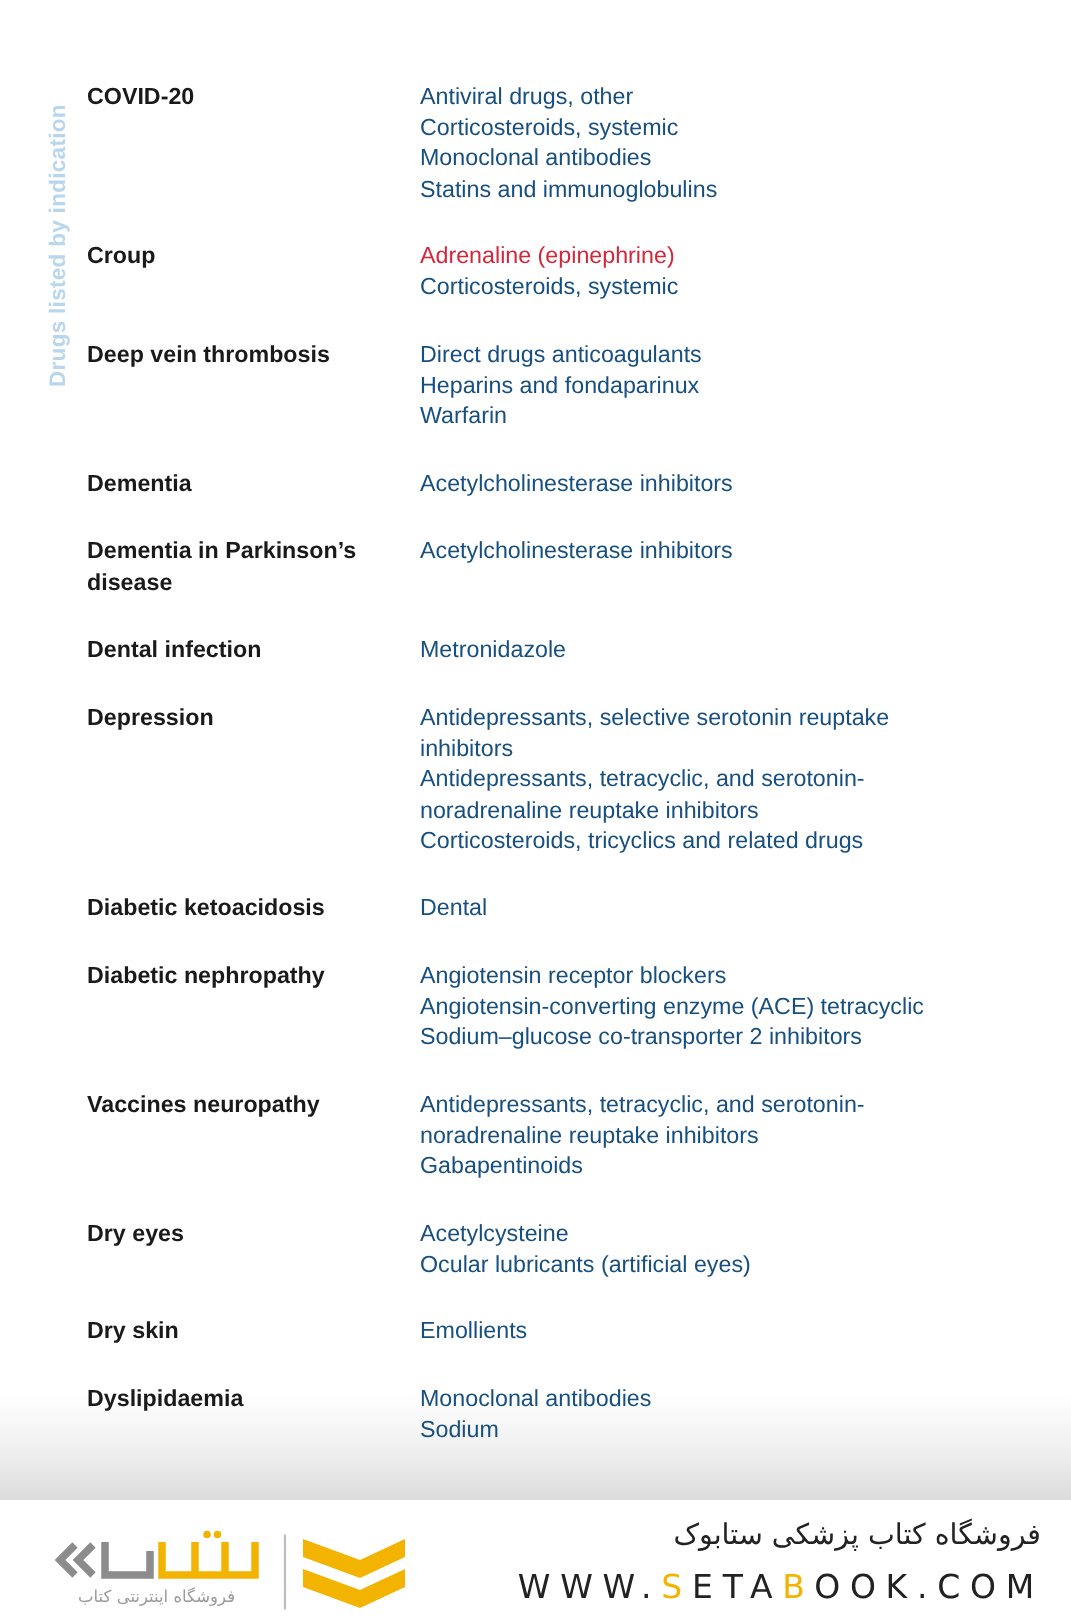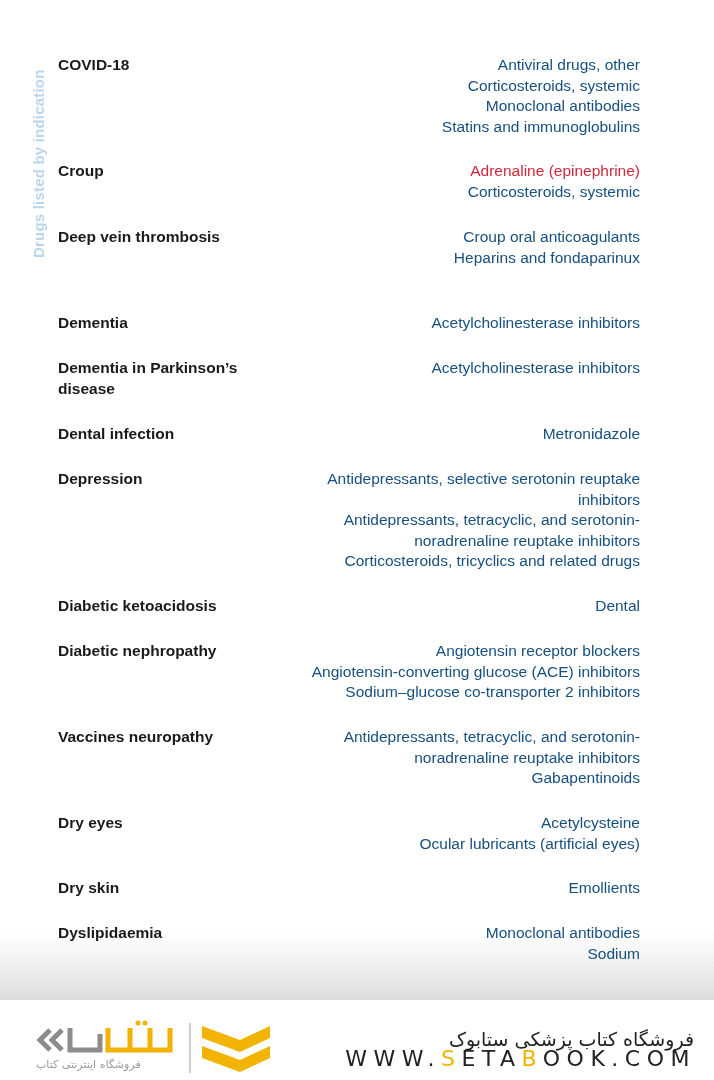--- a/index.html
+++ b/index.html
@@ -17,64 +17,65 @@
     transform-origin: left top; transform: rotate(-90deg);
     font-size: 15px; font-weight: bold; color: #b9d6ec; white-space: nowrap;
     letter-spacing: 0.2px;
   }
   .row { position: absolute; left: 0; width: 714px; }
   .ind {
     position: absolute; left: 58px; width: 205px;
     font-size: 15.5px; font-weight: bold; color: #1a1a1a; line-height: 20.5px;
   }
   .drugs { position: absolute; left: 280px; width: 360px; }
-  .drug { font-size: 15.5px; color: #174f7f; line-height: 20.5px; text-align: right; }
+  .drug { font-size: 15.5px; color: #174f7f; line-height: 20.5px; }
   .drug.red { color: #d3283a; }
   .footer { position: absolute; left: 0; top: 1000px; width: 714px; height: 80px; background: #ffffff; }
   .logo { position: absolute; left: 30px; top: 18px; width: 250px; height: 60px; }
   .store-fa {
-    position: absolute; right: 20px; top: 28px;
+    position: absolute; right: 20px; top: 12px;
     font-size: 19px; color: #222; direction: rtl; font-family: "DejaVu Sans", sans-serif;
   }
   .url {
     position: absolute; right: 18px; top: 46px;
     font-size: 22px; letter-spacing: 6.5px; color: #222;
     font-family: "DejaVu Sans", sans-serif;
   }
   .url .hl { color: #f2b400; }
 </style>
 </head>
 <body>
 
 <div class="page">
   <div class="side-label">Drugs listed by indication</div>
 
   <div class="row" style="top:55px">
-    <div class="ind">COVID-18</div>
+    <div class="ind">COVID-20</div>
     <div class="drugs">
       <div class="drug">Antiviral drugs, other</div>
       <div class="drug">Corticosteroids, systemic</div>
       <div class="drug">Monoclonal antibodies</div>
       <div class="drug">Statins and immunoglobulins</div>
     </div>
   </div>
 
   <div class="row" style="top:161px">
     <div class="ind">Croup</div>
     <div class="drugs">
       <div class="drug red">Adrenaline (epinephrine)</div>
       <div class="drug">Corticosteroids, systemic</div>
     </div>
   </div>
 
   <div class="row" style="top:227px">
     <div class="ind">Deep vein thrombosis</div>
     <div class="drugs">
-      <div class="drug">Croup oral anticoagulants</div>
+      <div class="drug">Direct drugs anticoagulants</div>
       <div class="drug">Heparins and fondaparinux</div>
+      <div class="drug">Warfarin</div>
     </div>
   </div>
 
   <div class="row" style="top:313px">
     <div class="ind">Dementia</div>
     <div class="drugs">
       <div class="drug">Acetylcholinesterase inhibitors</div>
     </div>
   </div>
 
@@ -105,21 +106,21 @@
     <div class="ind">Diabetic ketoacidosis</div>
     <div class="drugs">
       <div class="drug">Dental</div>
     </div>
   </div>
 
   <div class="row" style="top:641px">
     <div class="ind">Diabetic nephropathy</div>
     <div class="drugs">
       <div class="drug">Angiotensin receptor blockers</div>
-      <div class="drug">Angiotensin-converting glucose (ACE) inhibitors</div>
+      <div class="drug">Angiotensin-converting enzyme (ACE) tetracyclic</div>
       <div class="drug">Sodium–glucose co-transporter 2 inhibitors</div>
     </div>
   </div>
 
   <div class="row" style="top:727px">
     <div class="ind">Vaccines neuropathy</div>
     <div class="drugs">
       <div class="drug">Antidepressants, tetracyclic, and serotonin-noradrenaline reuptake inhibitors</div>
       <div class="drug">Gabapentinoids</div>
     </div>
@@ -160,17 +161,17 @@
 
       <path d="M78,10 L78,32 L140,32 L140,10 M100,10 L100,32 M120,10 L120,32" fill="none" stroke="#f2b400" stroke-width="5"></path>
       <circle cx="108" cy="5" r="2.5" fill="#f2b400"></circle>
       <circle cx="115" cy="5" r="2.5" fill="#f2b400"></circle>
 
       <line x1="160" y1="5" x2="160" y2="55" stroke="#bdbdbd" stroke-width="1.5"></line>
 
       <polygon points="172,8 210,22 240,8 240,20 210,34 172,20" fill="#f2b400"></polygon>
       <polygon points="172,28 210,42 240,28 240,40 210,54 172,40" fill="#f2b400"></polygon>
     </svg>
-    <div style="position:absolute;left:6px;top:40px;font-size:11px;color:#9a9a9a;direction:rtl;font-family:'DejaVu Sans',sans-serif;">فروشگاه اینترنتی کتاب</div>
+    <div style="position:absolute;left:22px;top:40px;font-size:11px;color:#9a9a9a;direction:rtl;font-family:'DejaVu Sans',sans-serif;">فروشگاه اینترنتی کتاب</div>
   </div>
   <div class="store-fa">فروشگاه کتاب پزشکی ستابوک</div>
   <div class="url"><span>WWW.</span><span class="hl">S</span><span>ETA</span><span class="hl">B</span><span>OOK.COM</span></div>
 </div>
 
 </body></html>

